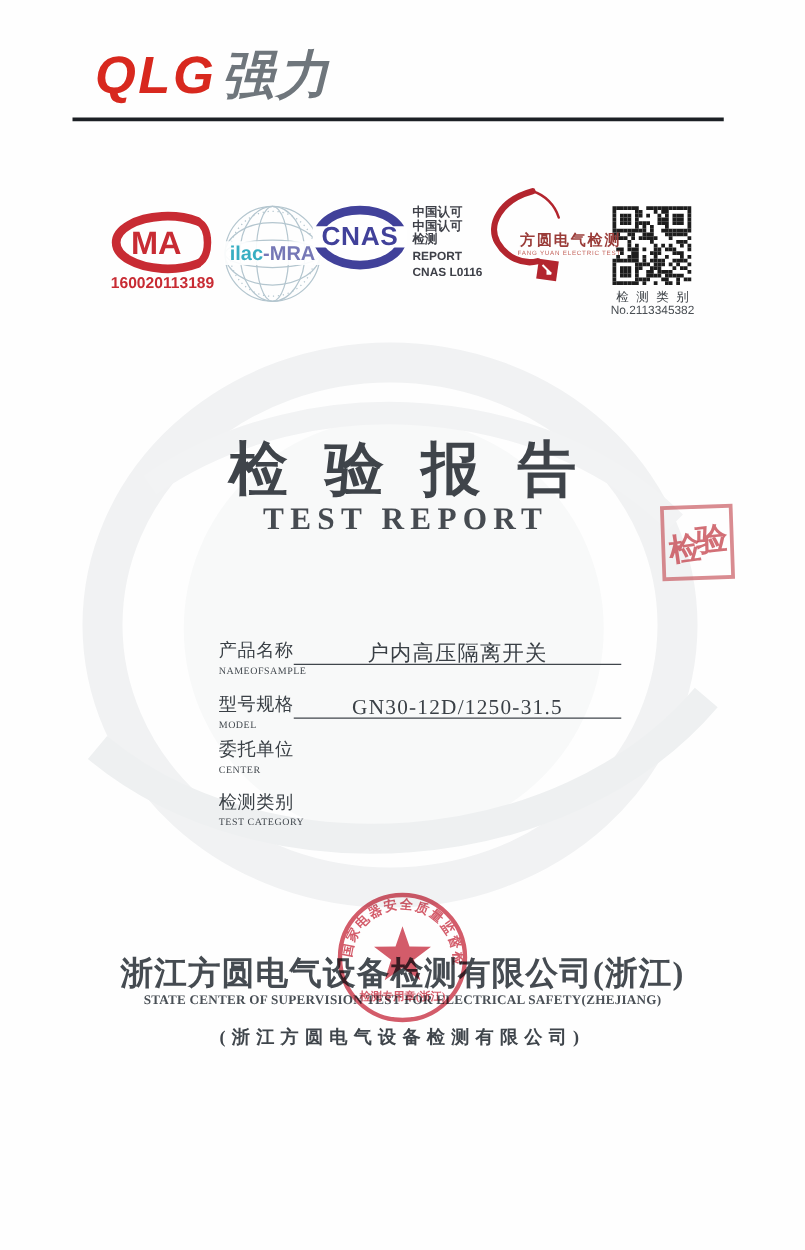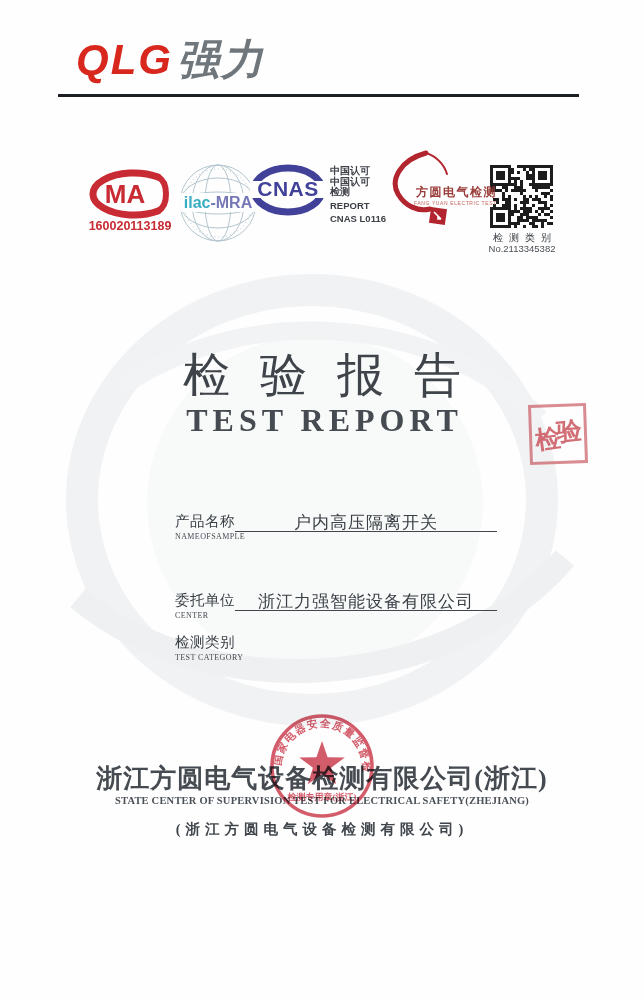--- a/index.html
+++ b/index.html
@@ -35,23 +35,23 @@
   #fy-sub{left:414px;top:200px;font-size:5px;letter-spacing:0.6px;color:#c4645c;
           font-family:"Liberation Sans",sans-serif;white-space:nowrap;z-index:3;}
   #qr{left:490px;top:165px;width:63px;height:63px;background:#fff;}
   #qr i{position:absolute;width:3px;height:3px;background:#1d1d1d;}
   #qr-cap{left:486px;top:231px;width:72px;text-align:center;font-size:10px;letter-spacing:6px;
           text-indent:6px;color:#3c4146;}
   #qr-num{left:486px;top:243px;width:72px;text-align:center;font-size:9.5px;color:#4a4f54;
           font-family:"Liberation Sans",sans-serif;}
 
   
-  #title-cn{left:0;top:344px;width:644px;text-align:center;font-size:47px;font-weight:400;
+  #title-cn{left:0;top:344px;width:644px;text-align:center;font-size:47px;font-weight:700;
             color:#3f444a;letter-spacing:30px;text-indent:30px;z-index:2;}
-  #title-en{left:0;top:402px;width:644px;text-align:center;font-size:32px;font-weight:700;
+  #title-en{left:0;top:402px;width:644px;text-align:center;font-size:25px;font-weight:700;
             color:#464b51;letter-spacing:5px;text-indent:5px;z-index:2;}
 
   
   #side-stamp{left:529px;top:404px;width:52px;height:54px;border:3px solid rgba(197,78,86,.65);
               transform:rotate(-2deg);z-index:2;display:flex;align-items:center;justify-content:center;}
   #side-stamp span{font-size:25px;color:rgba(197,70,80,.78);font-weight:700;}
   #side-stamp .c1{transform:translate(2px,4px) rotate(-6deg);}
   #side-stamp .c2{transform:translate(-1px,-3px) rotate(-4deg);}
 
   
@@ -393,26 +393,30 @@
     <span class="c2">验</span>
   </div>
 
   <div class="frow" id="row0">
     <div class="flab">产品名称</div>
     <div class="fsub">NAMEOFSAMPLE</div>
     <div class="fline">
       <span class="fval">户内高压隔离开关</span>
     </div>
   </div>
+  <div class="frow" id="row1">
+    <div class="flab">型号规格</div>
+    <div class="fsub">MODEL</div>
+    <div class="fline">
+      <span class="fval">GN30-12D/1250-31.5</span>
+    </div>
+  </div>
   <div class="frow" id="row2">
     <div class="flab">委托单位</div>
     <div class="fsub">CENTER</div>
-    <div class="fline">
-      <span class="fval">浙江力强智能设备有限公司</span>
-    </div>
   </div>
   <div class="frow" id="row3">
     <div class="flab">检测类别</div>
     <div class="fsub">TEST CATEGORY</div>
   </div>
 
   <div id="org-cn" class="abs">浙江方圆电气设备检测有限公司(浙江)</div>
   <div id="org-sub" class="abs">(浙江方圆电气设备检测有限公司)</div>
   <div id="org-en" class="abs">STATE CENTER OF SUPERVISION TEST FOR ELECTRICAL SAFETY(ZHEJIANG)</div>
 

